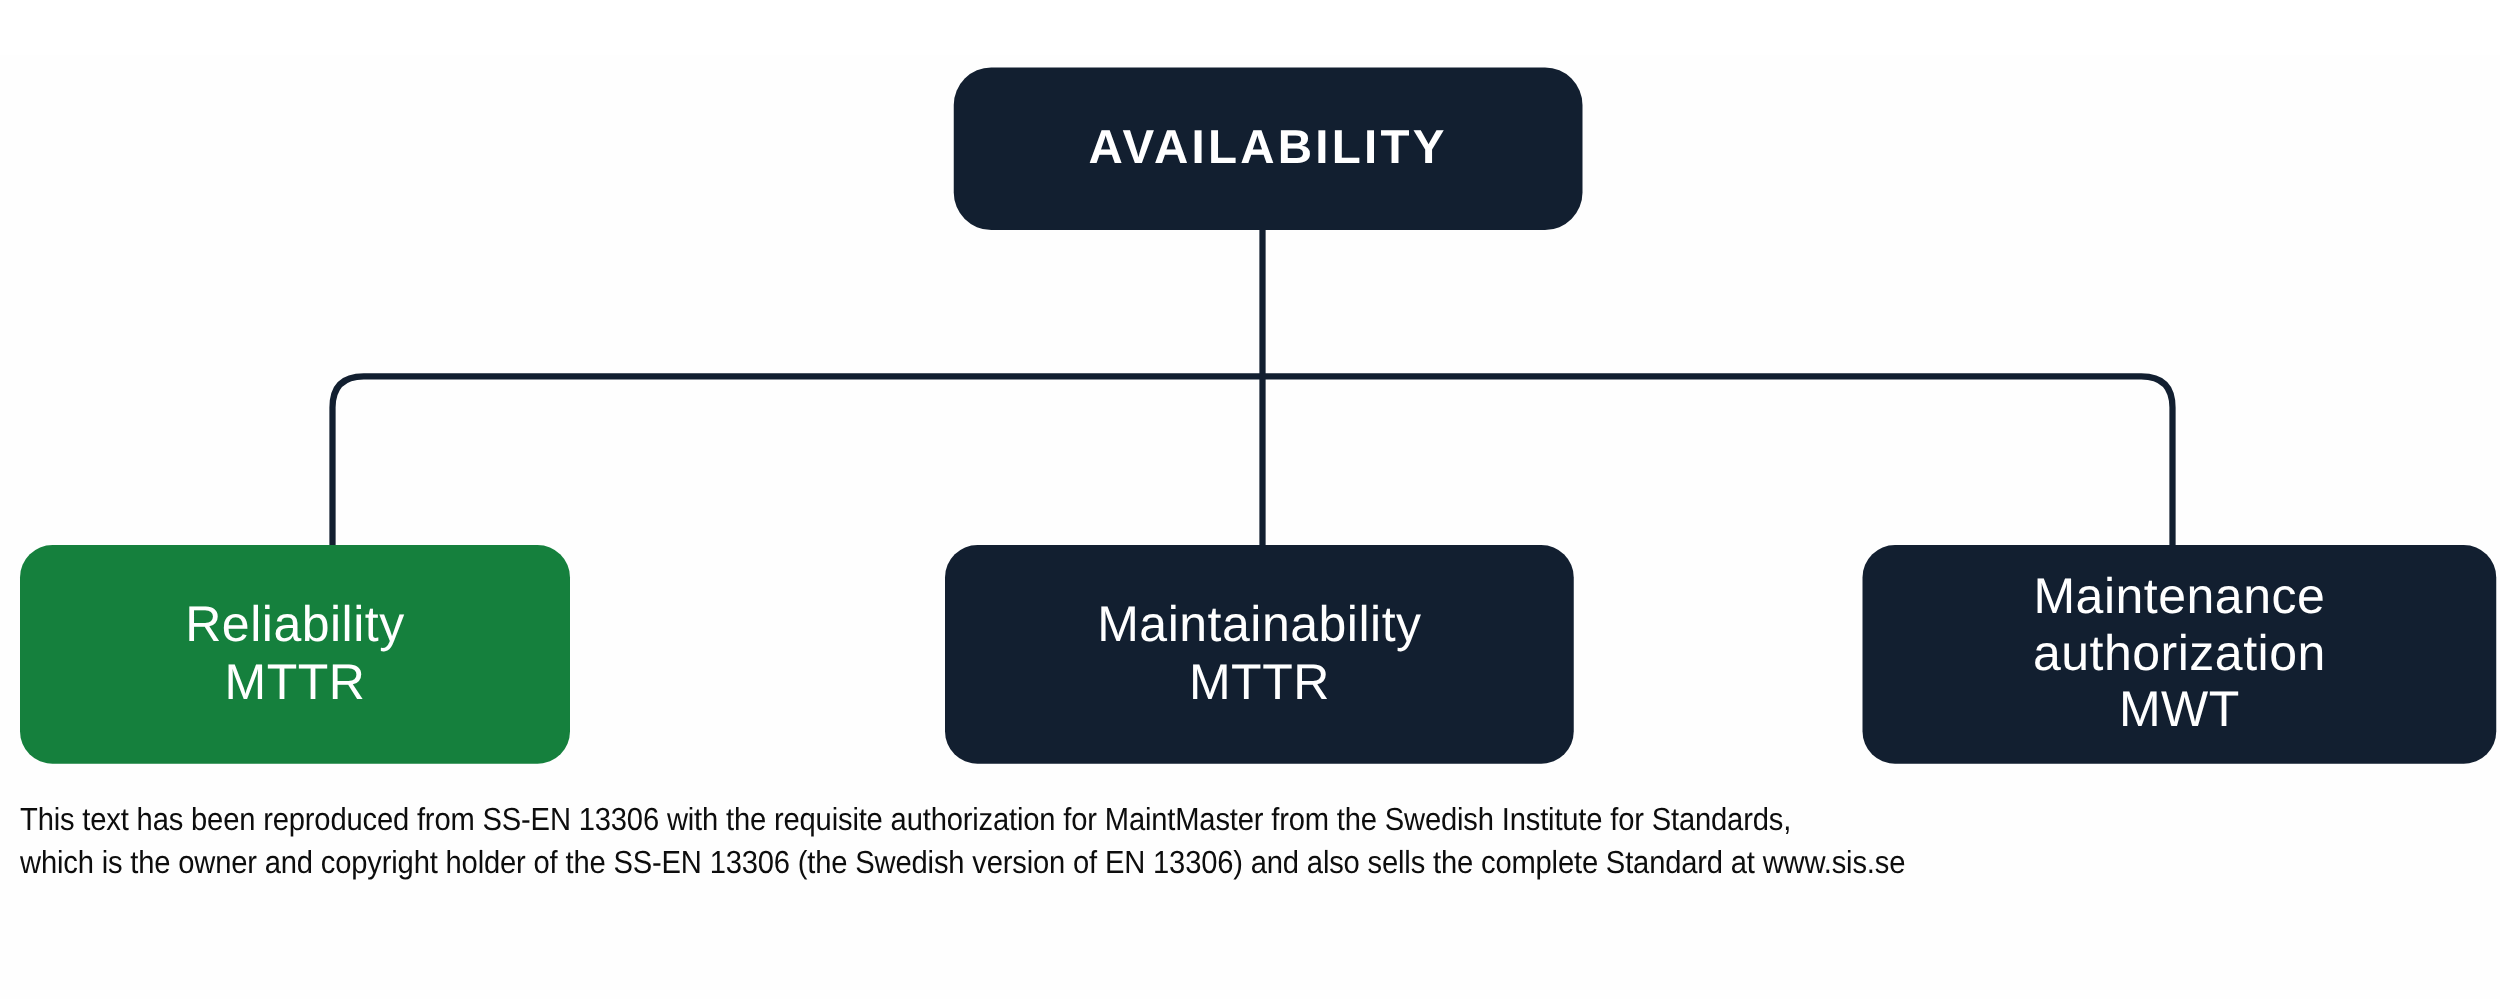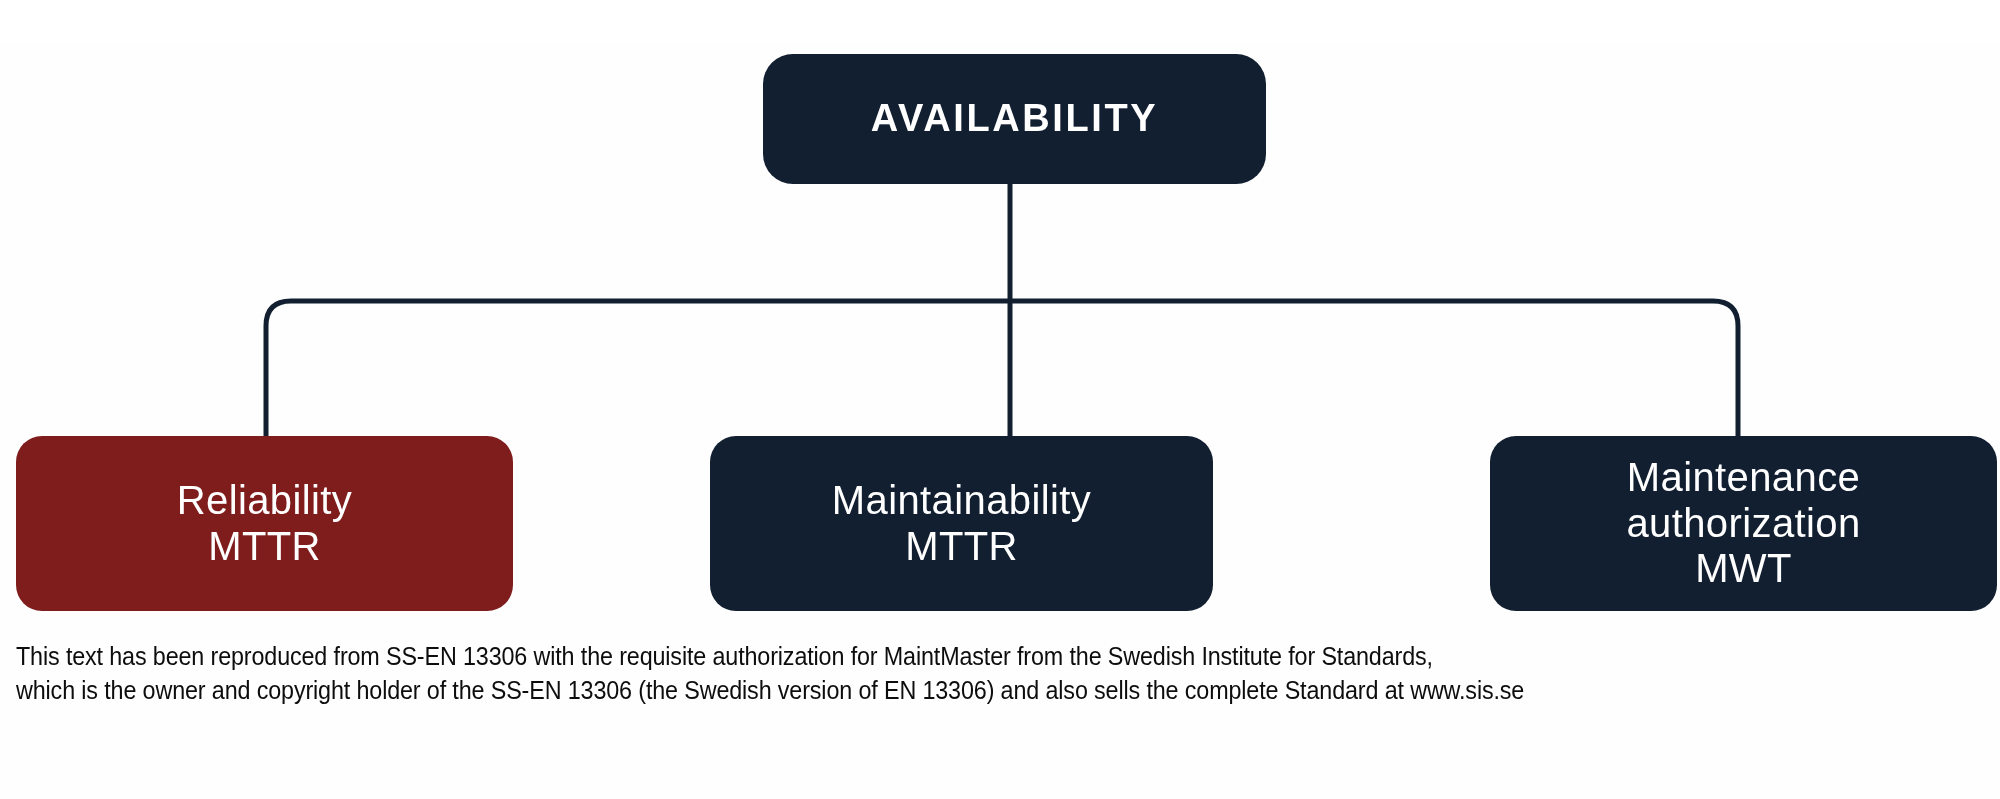--- a/index.html
+++ b/index.html
@@ -65,25 +65,25 @@
     background: #121f30;
   }
   .node-child .line {
     font-size: 40px;
     font-weight: 300;
     letter-spacing: 0.4px;
   }
 
   .node-reliability {
     left: 16px;
-    width: 497px;
-    background: #7f1d1d;
+    width: 440px;
+    background: #15803d;
   }
   .node-maintainability {
-    left: 710px;
+    left: 756px;
     width: 503px;
   }
   .node-supportability {
     left: 1490px;
     width: 507px;
   }
 
   
   #caption {
     position: absolute;

